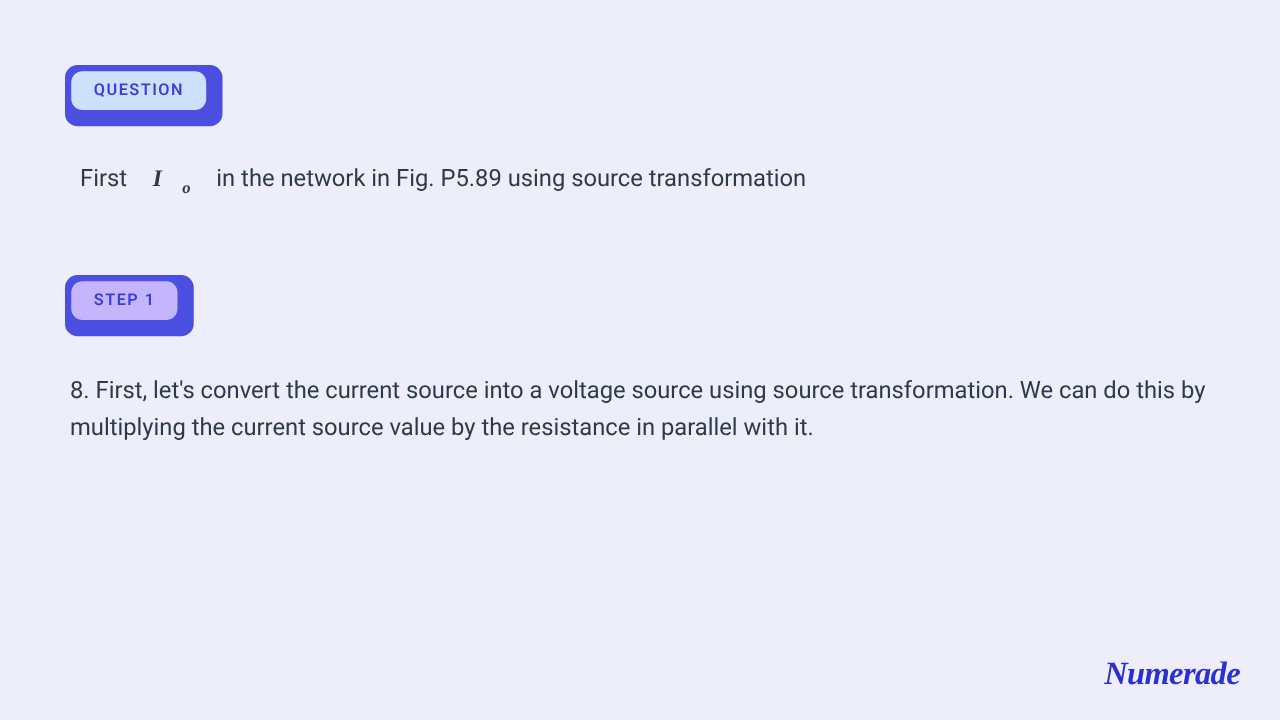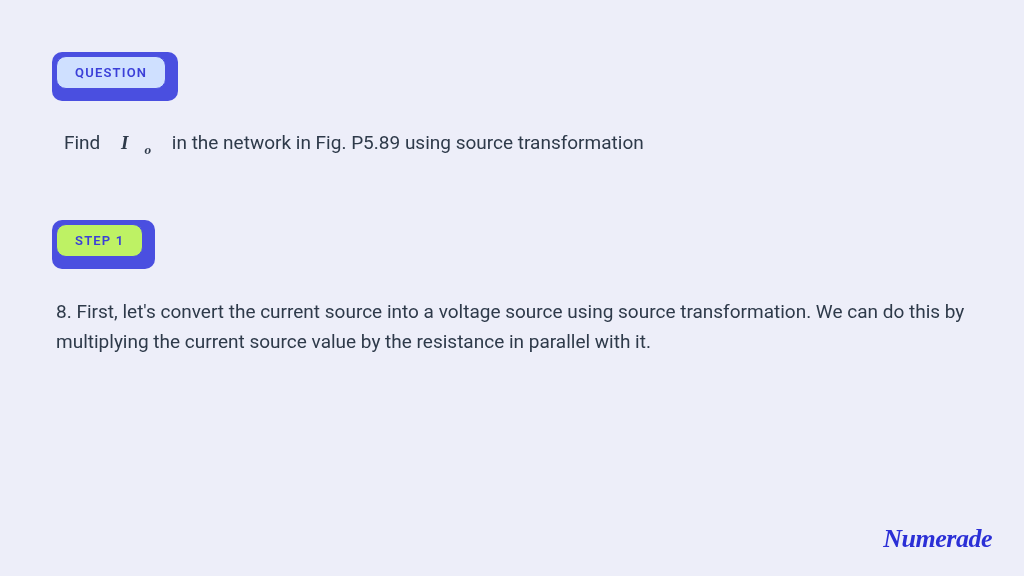--- a/index.html
+++ b/index.html
@@ -30,21 +30,21 @@
     z-index: 1;
     border: 1.5px solid #4a4fe0;
     border-radius: 10px;
     padding: 8px 18px;
     font-size: 13px;
     font-weight: 600;
     letter-spacing: 1.2px;
     color: #3b3fd8;
   }
   .badge.question { background: #cfe0ff; }
-  .badge.step { background: #bef264; }
+  .badge.step { background: #c4b5fd; }
   .question-text {
     font-size: 19px;
     color: #2e3a4a;
     line-height: 1.5;
     margin-bottom: 48px;
   }
   .step-text {
     font-size: 19px;
     color: #2e3a4a;
     line-height: 1.6;
@@ -78,21 +78,21 @@
 <body>
 
 
 
 <div class="badge-wrap">
   <div class="badge-shadow"></div>
   <div class="badge question">QUESTION</div>
 </div>
 
 <p class="question-text">
-  <span>Find </span><span class="math-var">I</span><span class="math-sub">o</span><span> in the network in Fig. P5.89 using source transformation</span>
+  <span>First </span><span class="math-var">I</span><span class="math-sub">o</span><span> in the network in Fig. P5.89 using source transformation</span>
 </p>
 
 <div class="badge-wrap">
   <div class="badge-shadow"></div>
   <div class="badge step">STEP 1</div>
 </div>
 
 <p class="step-text">8. First, let's convert the current source into a voltage source using source transformation. We can do this by multiplying the current source value by the resistance in parallel with it.</p>
 
 <div class="logo">Numerade</div>

